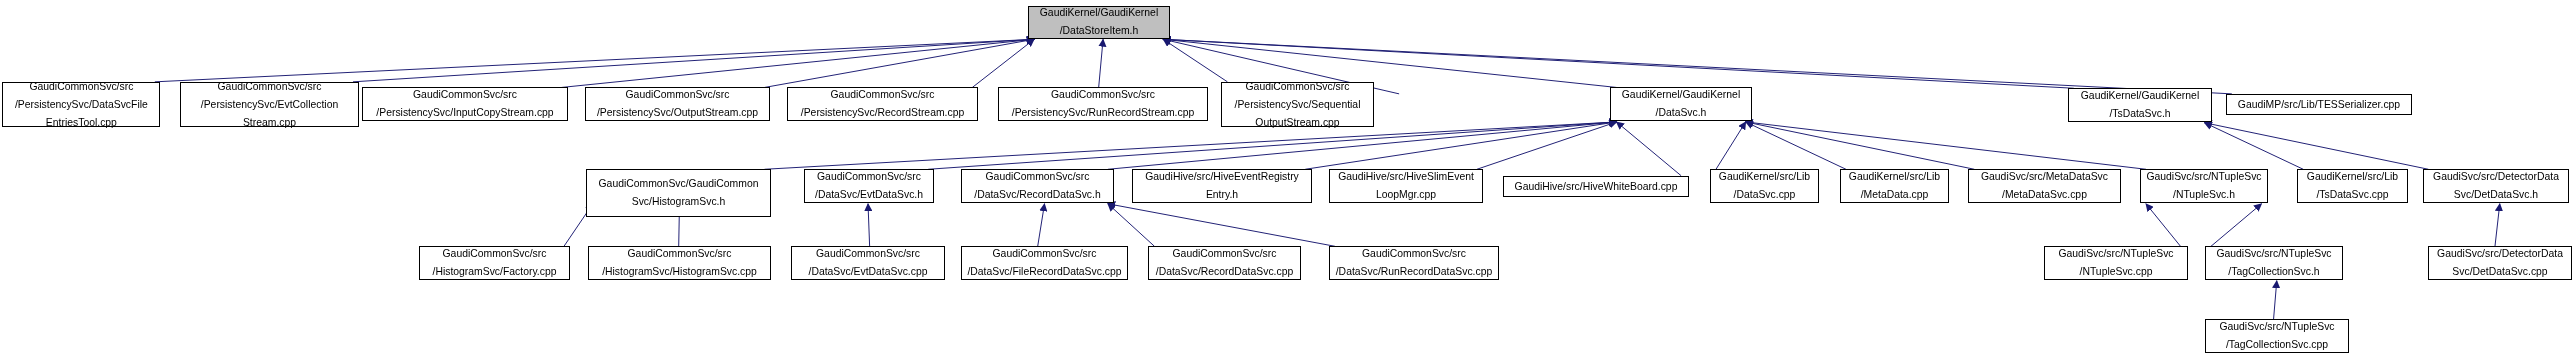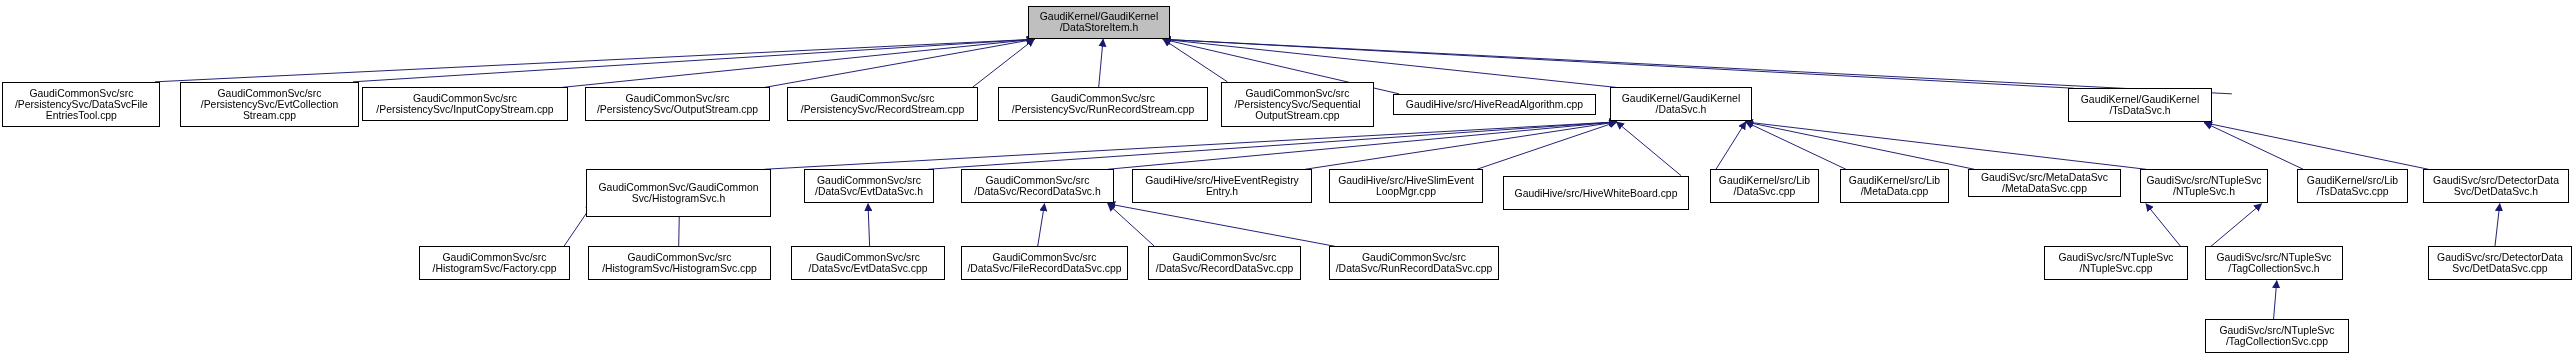--- a/index.html
+++ b/index.html
@@ -19,21 +19,21 @@
     z-index: 0;
   }
   #edges line { stroke: currentColor; stroke-width: 1.2; }
   .node {
     position: absolute;
     box-sizing: border-box;
     background: #ffffff;
     border: 0.8px solid #000000;
     color: #000000;
     font-size: 10.4px;
-    line-height: 11px;
+    line-height: 18px;
     text-align: center;
     white-space: pre-line;
     display: flex;
     align-items: center;
     justify-content: center;
     padding: 1.6px 2.4px;
     z-index: 1;
     cursor: pointer;
   }
   .node.highlight { background: #bfbfbf; }
@@ -96,42 +96,42 @@
 /PersistencySvc/InputCopyStream.cpp</div>
   <div class="node" style="left:585px;top:87px;width:185px;height:34px">GaudiCommonSvc/src
 /PersistencySvc/OutputStream.cpp</div>
   <div class="node" style="left:787px;top:87px;width:191px;height:34px">GaudiCommonSvc/src
 /PersistencySvc/RecordStream.cpp</div>
   <div class="node" style="left:998px;top:87px;width:210px;height:34px">GaudiCommonSvc/src
 /PersistencySvc/RunRecordStream.cpp</div>
   <div class="node" style="left:1221px;top:82px;width:153px;height:45px">GaudiCommonSvc/src
 /PersistencySvc/Sequential
 OutputStream.cpp</div>
-  <div class="node" style="left:1393px;top:94px;width:203px;height:21px">GaudiHive/src/HiveReadAlgorithm.cpp</div>
   <div class="node" style="left:1610px;top:87px;width:142px;height:34px">GaudiKernel/GaudiKernel
 /DataSvc.h</div>
   <div class="node" style="left:2068px;top:88px;width:144px;height:34px">GaudiKernel/GaudiKernel
 /TsDataSvc.h</div>
+  <div class="node" style="left:2226px;top:94px;width:186px;height:21px">GaudiMP/src/Lib/TESSerializer.cpp</div>
 
   <div class="node" style="left:586px;top:169px;width:185px;height:48px">GaudiCommonSvc/GaudiCommon
 Svc/HistogramSvc.h</div>
   <div class="node" style="left:804px;top:169px;width:130px;height:34px">GaudiCommonSvc/src
 /DataSvc/EvtDataSvc.h</div>
   <div class="node" style="left:961px;top:169px;width:153px;height:34px">GaudiCommonSvc/src
 /DataSvc/RecordDataSvc.h</div>
   <div class="node" style="left:1329px;top:169px;width:154px;height:34px">GaudiHive/src/HiveSlimEvent
 LoopMgr.cpp</div>
   <div class="node" style="left:1132px;top:169px;width:180px;height:34px">GaudiHive/src/HiveEventRegistry
 Entry.h</div>
-  <div class="node" style="left:1503px;top:176px;width:186px;height:34px">GaudiHive/src/HiveWhiteBoard.cpp</div>
+  <div class="node" style="left:1503px;top:176px;width:186px;height:21px">GaudiHive/src/HiveWhiteBoard.cpp</div>
   <div class="node" style="left:1710px;top:169px;width:109px;height:34px">GaudiKernel/src/Lib
 /DataSvc.cpp</div>
   <div class="node" style="left:1840px;top:169px;width:109px;height:34px">GaudiKernel/src/Lib
 /MetaData.cpp</div>
-  <div class="node" style="left:1968px;top:169px;width:153px;height:28px">GaudiSvc/src/MetaDataSvc
+  <div class="node" style="left:1968px;top:169px;width:153px;height:34px">GaudiSvc/src/MetaDataSvc
 /MetaDataSvc.cpp</div>
   <div class="node" style="left:2140px;top:169px;width:128px;height:34px">GaudiSvc/src/NTupleSvc
 /NTupleSvc.h</div>
   <div class="node" style="left:2297px;top:169px;width:111px;height:34px">GaudiKernel/src/Lib
 /TsDataSvc.cpp</div>
   <div class="node" style="left:2423px;top:169px;width:146px;height:34px">GaudiSvc/src/DetectorData
 Svc/DetDataSvc.h</div>
 
   <div class="node" style="left:419px;top:246px;width:151px;height:34px">GaudiCommonSvc/src
 /HistogramSvc/Factory.cpp</div>

